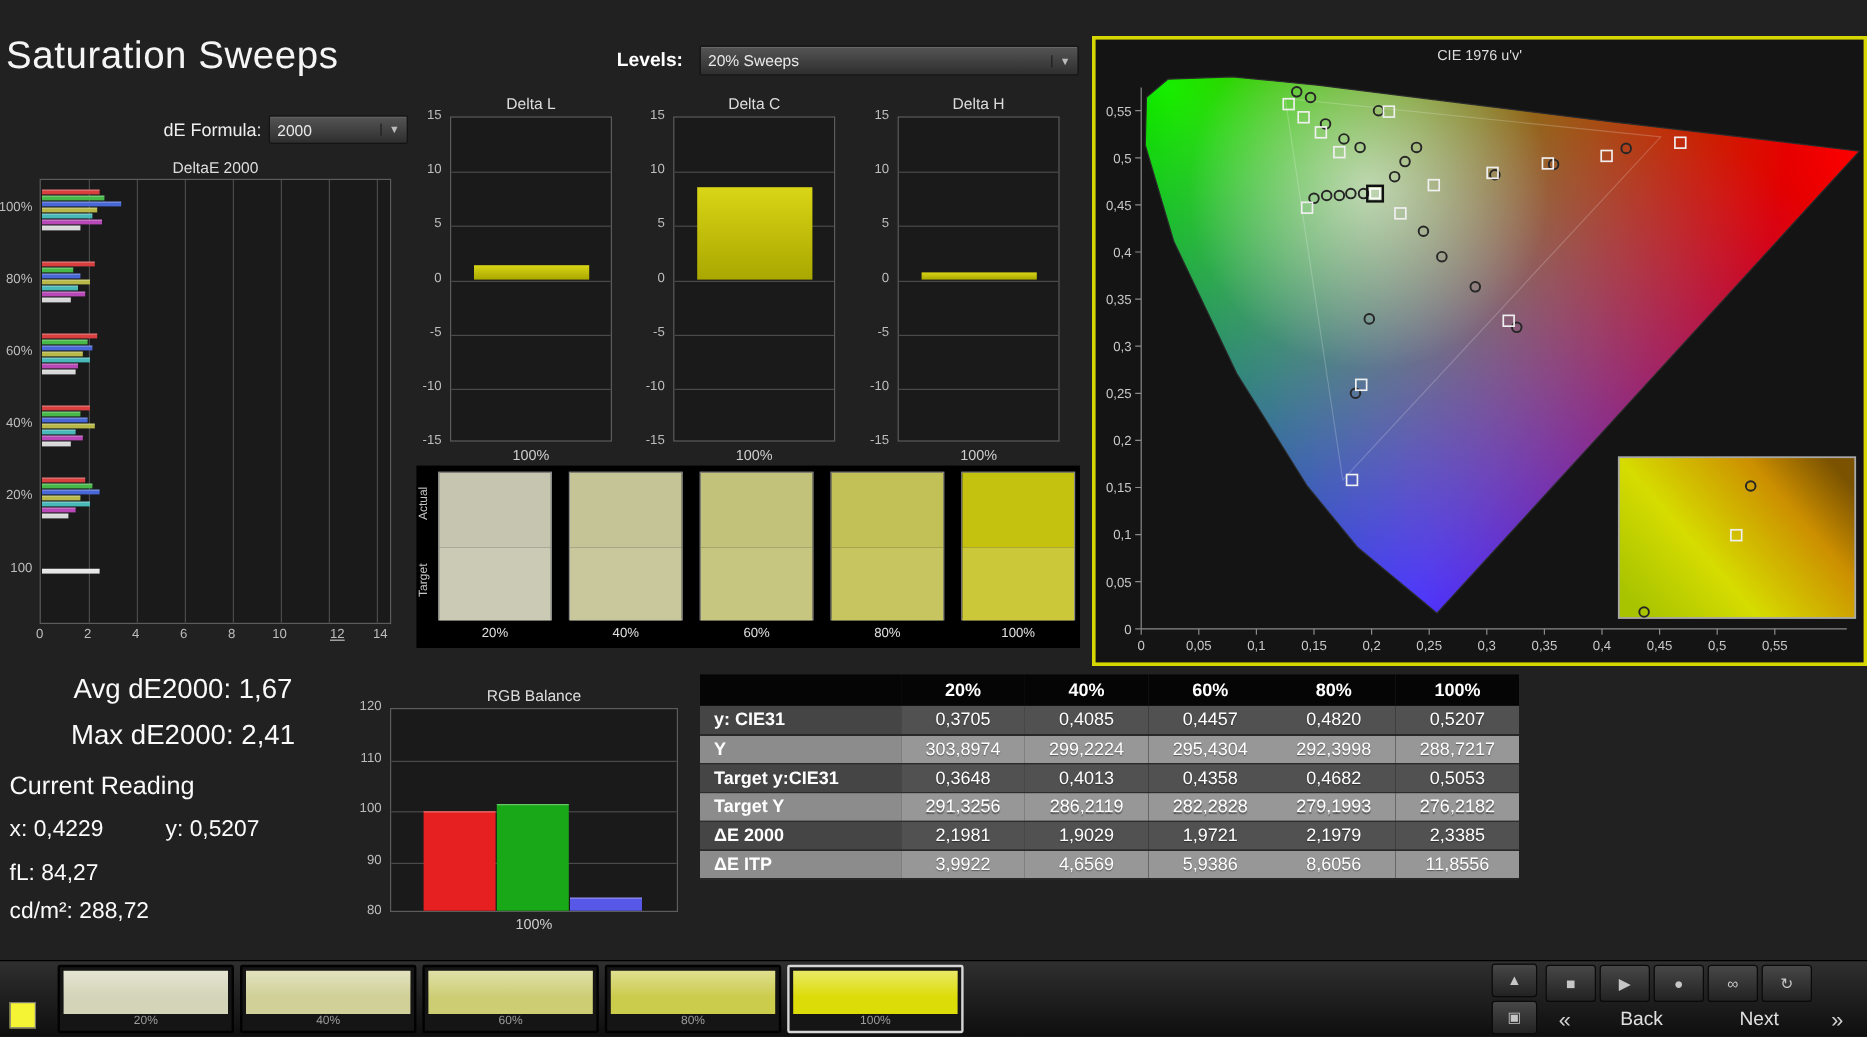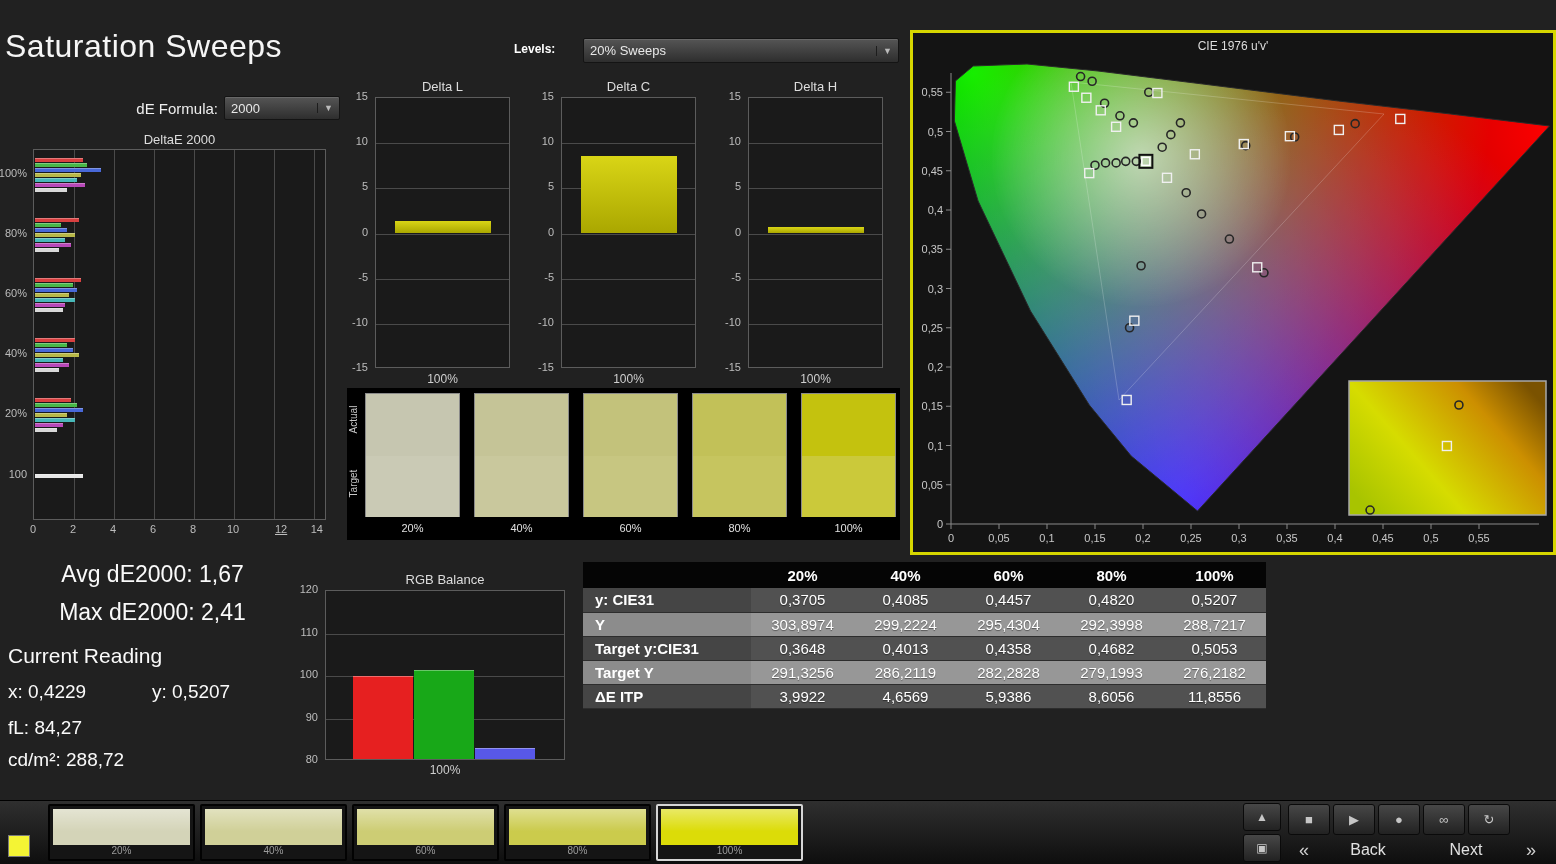--- a/index.html
+++ b/index.html
@@ -1,21 +1,21 @@
 <!DOCTYPE html>
 <html><head>
 <meta charset="utf-8">
 <style>
   *{box-sizing:border-box;margin:0;padding:0}
   html,body{width:1556px;height:864px}
   body{position:relative;background:#212121;font-family:"Liberation Sans",sans-serif;color:#ddd;overflow:hidden}
   .abs{position:absolute}
   .page-title{font-size:32px;color:#f5f5f5;letter-spacing:.5px}
   .ctl-label{font-size:15px;color:#eee}
-  .ctl-label.bold{font-weight:bold;font-size:12px;color:#fff}
+  .ctl-label.bold{font-weight:bold;font-size:16px;color:#fff}
   .dropdown{background:linear-gradient(#555,#2e2e2e);border:1px solid #141414;border-radius:2px;display:flex;align-items:center;padding:0 6px;cursor:pointer;box-shadow:inset 0 1px 0 rgba(255,255,255,.12)}
   .dd-text{flex:1;font-size:13px;color:#e8e8e8;white-space:nowrap;overflow:hidden}
   .dd-arrow{font-size:9px;color:#bbb;border-left:1px solid #1d1d1d;padding-left:6px;margin-left:6px}
   .panel-title{font-size:13px;color:#ddd;text-align:center}
   .plot{position:absolute;background:#1a1a1a;border:1px solid #5c5c5c;overflow:hidden}
   .gridv{position:absolute;top:0;bottom:0;width:1px;background:#4a4a4a}
   .gridh{position:absolute;left:0;right:0;height:1px;background:#4a4a4a}
   .hbar{position:absolute;height:4px;border-top:1px solid rgba(255,255,255,.3)}
   .vbar{position:absolute}
   .ticklabel{position:absolute;font-size:11px;color:#bdbdbd;white-space:nowrap}
@@ -360,21 +360,21 @@
         <circle cx="457.079" cy="477.04200000000003" r="4" fill="none" stroke="#262626" stroke-width="1.6"></circle>
         <rect x="529.409" y="408.49" width="9" height="9" fill="none" stroke="#f0f0f0" stroke-width="1.4"></rect>
       </g>
   </svg>
 </div>
 
 <div class="abs summary-big" style="left:0;top:561px;width:305px">Avg dE2000: 1,67</div>
 <div class="abs summary-big" style="left:0;top:599px;width:305px">Max dE2000: 2,41</div>
 <div class="abs summary-mid" style="left:8px;top:644px">Current Reading</div>
 <div class="abs summary-sm" style="left:8px;top:681px">x: 0,4229</div>
-<div class="abs summary-sm" style="left:152px;top:681px">y: 0,5207</div>
+<div class="abs summary-sm" style="left:138px;top:681px">y: 0,5207</div>
 <div class="abs summary-sm" style="left:8px;top:717px">fL: 84,27</div>
 <div class="abs summary-sm" style="left:8px;top:749px">cd/m²: 288,72</div>
 
 <div class="abs panel-title" style="left:325px;top:572px;width:240px">RGB Balance</div>
 <div class="abs" id="ylab-rgb" style="left:292px;top:590px;width:30px;height:170px">
     <div class="ticklabel" style="right: 4px; top: -7px;">120</div>
     <div class="ticklabel" style="right: 4px; top: 35.5px;">110</div>
     <div class="ticklabel" style="right: 4px; top: 78px;">100</div>
     <div class="ticklabel" style="right: 4px; top: 120.5px;">90</div>
     <div class="ticklabel" style="right: 4px; top: 163px;">80</div>
@@ -435,20 +435,28 @@
       </tr>
       <tr>
         <th>Target Y</th>
         <td>291,3256</td>
         <td>286,2119</td>
         <td>282,2828</td>
         <td>279,1993</td>
         <td>276,2182</td>
       </tr>
       <tr>
+        <th>ΔE 2000</th>
+        <td>2,1981</td>
+        <td>1,9029</td>
+        <td>1,9721</td>
+        <td>2,1979</td>
+        <td>2,3385</td>
+      </tr>
+      <tr>
         <th>ΔE ITP</th>
         <td>3,9922</td>
         <td>4,6569</td>
         <td>5,9386</td>
         <td>8,6056</td>
         <td>11,8556</td>
       </tr>
     </tbody>
 </table>
 

